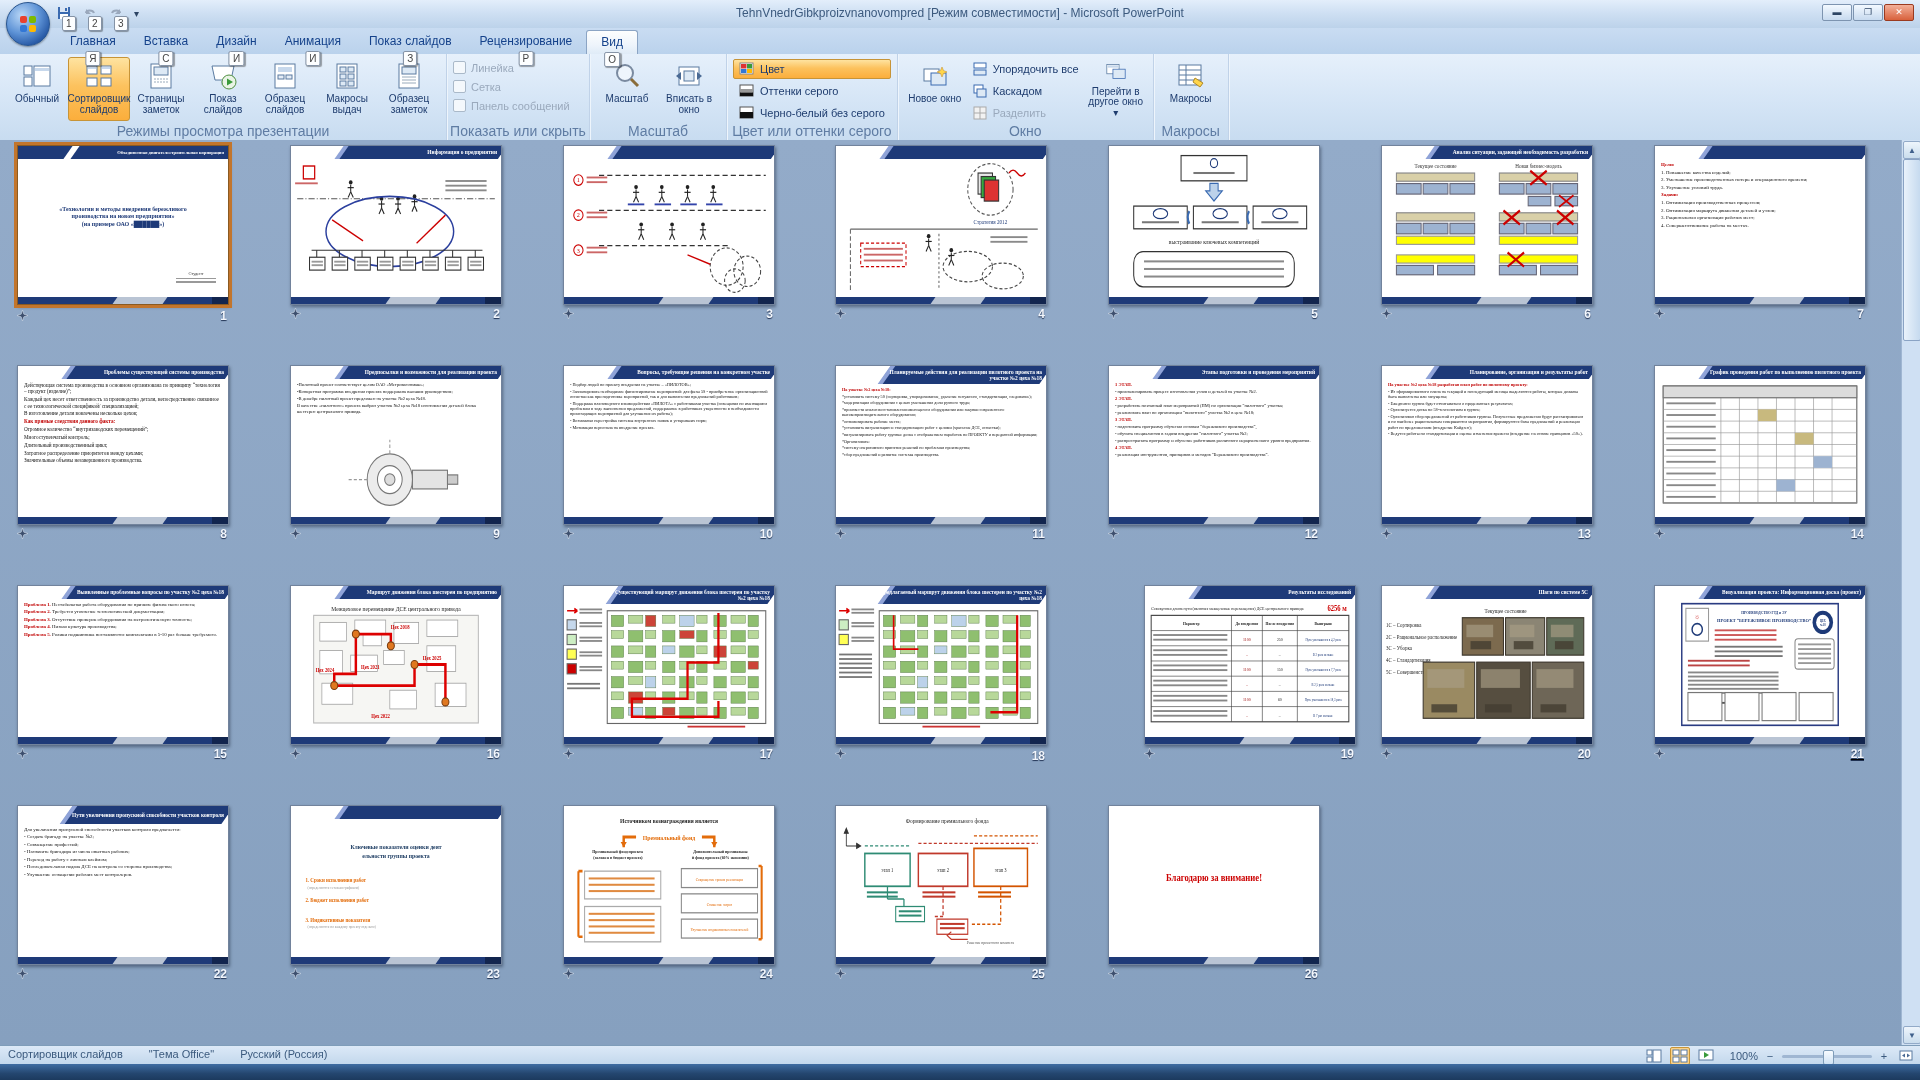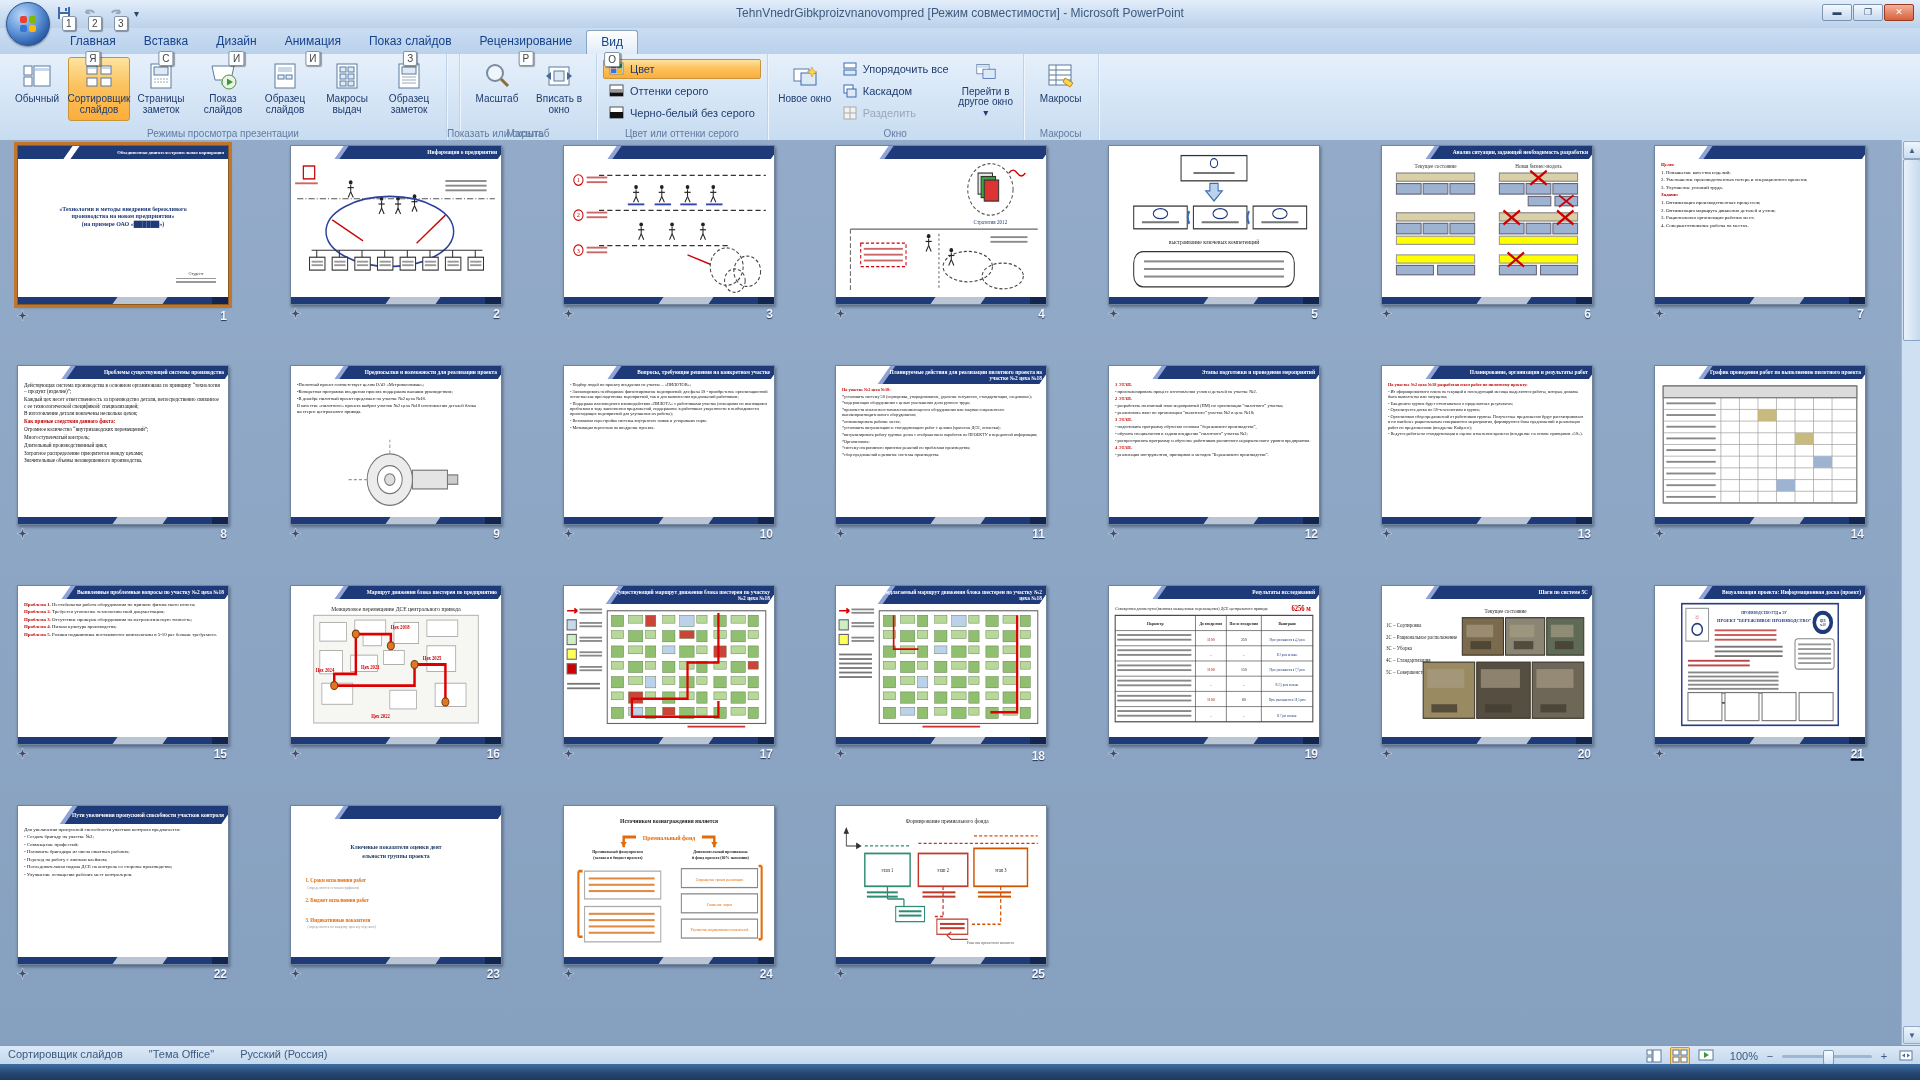--- a/index.html
+++ b/index.html
@@ -32,21 +32,21 @@
   .tab{position:relative;padding:4px 14px 5px;font-size:12px;color:#15428b;}
   .tab-active{background:linear-gradient(#fdfefe,#eef4fb 60%,#dfebf7);border:1px solid #8ba4c4;border-bottom:none;
     border-radius:3px 3px 0 0;color:#15428b;}
   .keytip{position:absolute;left:50%;transform:translateX(-50%);top:21px;background:#fdfeff;border:1px solid #8593a6;
     border-radius:2px;box-shadow:1px 1px 1px rgba(0,0,0,.35);font-size:10px;color:#444;padding:0 3px;line-height:13px;z-index:40;}
 
   
   .ribbon{position:absolute;left:0;top:54px;right:0;height:86px;
     background:linear-gradient(#e6f0fb,#d5e5f6 55%,#c8dcf0);border-bottom:1px solid #98b1d0;display:flex;}
   .rgroup{position:relative;padding:3px 6px 16px;border-right:1px solid #c0d2e8;box-shadow:1px 0 0 #eef5fc;}
-  .rg-label{position:absolute;left:0;right:0;bottom:1px;text-align:center;font-size:10px;color:#5f7ca3;white-space:nowrap;}
+  .rg-label{position:absolute;left:0;right:0;bottom:1px;text-align:center;font-size:14px;color:#5f7ca3;white-space:nowrap;}
   .rg-body{display:flex;height:64px;align-items:stretch;}
   .bigbtn{display:flex;flex-direction:column;align-items:center;justify-content:flex-start;
     width:58px;padding:2px 1px;border-radius:3px;border:1px solid transparent;}
   .bigbtn .bb-label{font-size:10px;line-height:1.05;color:#1e3c6e;text-align:center;margin-top:2px;white-space:pre-line;}
   .bigbtn.active{background:linear-gradient(#fee3a0,#fcc25e 45%,#fbae3c);border-color:#c79437;}
   .chkcol{display:flex;flex-direction:column;justify-content:flex-start;gap:6px;padding-top:4px;width:130px;}
   .chk{display:flex;align-items:center;gap:5px;font-size:11px;color:#9aa9bc;}
   .chk .box{width:11px;height:11px;background:#f4f8fc;border:1px solid #aab9c9;border-radius:2px;}
   .menucol{display:flex;flex-direction:column;gap:2px;padding-top:2px;}
   .menurow{display:flex;align-items:center;gap:5px;font-size:11px;color:#1e3c6e;padding:1px 5px;border-radius:2px;
@@ -237,20 +237,36 @@
               <line x1="9" y1="17" x2="23" y2="17" stroke="#9ab"></line>
               <line x1="9" y1="20" x2="23" y2="20" stroke="#9ab"></line>
               <line x1="9" y1="23" x2="23" y2="23" stroke="#9ab"></line>
             </svg>
             <div class="bb-label">Образец заметок</div>
           </div>
         </div>
         <div class="rg-label">Режимы просмотра презентации</div>
       </div>
       <div class="rgroup">
+        <div class="rg-body">
+          <div class="chkcol">
+            <div class="chk">
+              <span class="box"></span>
+              <span>Линейка</span>
+            </div>
+            <div class="chk">
+              <span class="box"></span>
+              <span>Сетка</span>
+            </div>
+            <div class="chk">
+              <span class="box"></span>
+              <span>Панель сообщений</span>
+            </div>
+          </div>
+        </div>
         <div class="rg-label">Показать или скрыть</div>
       </div>
       <div class="rgroup">
         <div class="rg-body">
           <div class="bigbtn">
             <svg class="ico32" viewBox="0 0 32 32">
               <circle cx="14" cy="13" r="8" fill="#eef5fc" stroke="#7a8aa0" stroke-width="2"></circle>
               <line x1="20" y1="19" x2="27" y2="26" stroke="#8a6d3b" stroke-width="3"></line>
             </svg>
             <div class="bb-label">Масштаб</div>
@@ -1311,21 +1327,21 @@
             <div class="fd"></div>
           </div>
         </div>
         <div class="under" style="top: 160px; align-items: flex-end;">
           <span><svg width="11" height="11" viewBox="0 0 10 10">
               <path d="M5 0 L6.2 3.8 L10 5 L6.2 6.2 L5 10 L3.8 6.2 L0 5 L3.8 3.8 Z" fill="#3d4f6e" stroke="#d8e2ef" stroke-width="0.5"></path>
             </svg></span>
           <span class="num">18</span>
         </div>
       </div>
-      <div class="cell" style="left: 1108px; top: 445px;">
+      <div class="cell" style="left: 1144px; top: 445px;">
         <div class="thumb">
           <div class="band">
             <div class="navy"></div>
             <div class="slash"></div>
             <div class="bt">Результаты исследований</div>
           </div>
           <div class="content" style="top: 13px;">
             <div style="position: absolute; inset: 0px;">
               <svg viewBox="0 0 204 118" preserveAspectRatio="none" style="position:absolute;inset:0;width:100%;height:100%">
                 <text x="6" y="9" font-size="3.9" fill="#222" font-family="Liberation Serif, serif">Совокупная длина пути (включая межцеховые перемещения) ДСЕ центрального привода</text>
@@ -1643,20 +1659,41 @@
             <div class="fd"></div>
           </div>
         </div>
         <div class="under" style="top: 160px;">
           <span><svg width="11" height="11" viewBox="0 0 10 10">
               <path d="M5 0 L6.2 3.8 L10 5 L6.2 6.2 L5 10 L3.8 6.2 L0 5 L3.8 3.8 Z" fill="#3d4f6e" stroke="#d8e2ef" stroke-width="0.5"></path>
             </svg></span>
           <span class="num">25</span>
         </div>
       </div>
+      <div class="cell" style="left: 1108px; top: 665px;">
+        <div class="thumb">
+          <div class="content" style="top: 2px;">
+            <div style="position: absolute; inset: 0px;">
+              <svg viewBox="0 0 204 118" preserveAspectRatio="none" style="position:absolute;inset:0;width:100%;height:100%">
+                <text x="102" y="58" font-size="8.4" fill="#cc0000" font-weight="bold" text-anchor="middle" font-family="Liberation Serif, serif">Благодарю за внимание!</text>
+              </svg>
+            </div>
+          </div>
+          <div class="foot">
+            <div class="fg"></div>
+            <div class="fd"></div>
+          </div>
+        </div>
+        <div class="under" style="top: 160px;">
+          <span><svg width="11" height="11" viewBox="0 0 10 10">
+              <path d="M5 0 L6.2 3.8 L10 5 L6.2 6.2 L5 10 L3.8 6.2 L0 5 L3.8 3.8 Z" fill="#3d4f6e" stroke="#d8e2ef" stroke-width="0.5"></path>
+            </svg></span>
+          <span class="num">26</span>
+        </div>
+      </div>
     </div>
 
   <div class="vscroll">
     <div class="sb-btn" style="top:1px">▲</div>
     <div class="sb-thumb" style="top:19px"></div>
     <div class="sb-btn" style="bottom:1px;top:auto">▼</div>
   </div>
 
   <div class="statusbar">
     <div class="st-left" id="status-left">

